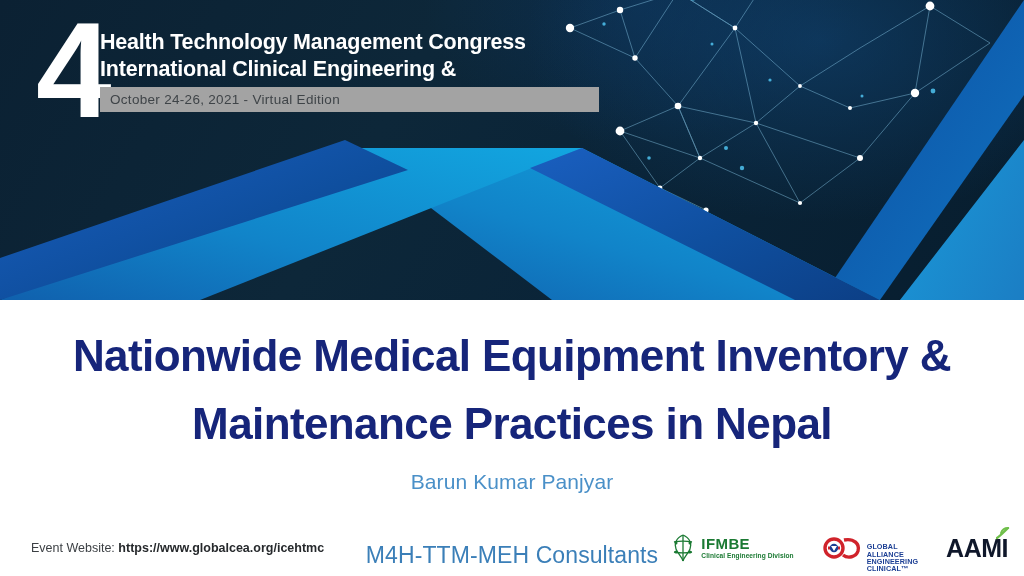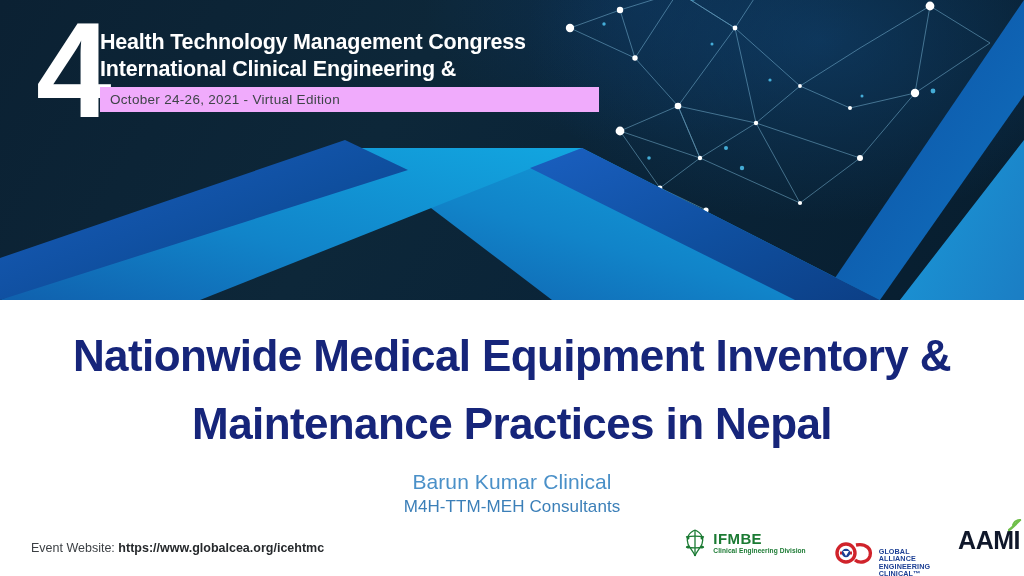--- a/index.html
+++ b/index.html
@@ -72,21 +72,21 @@
     line-height: 27px;
     font-weight: 700;
     letter-spacing: -0.2px;
     white-space: nowrap;
   }
   .date-bar {
     position: absolute;
     left: 64px; top: 69px;
     width: 499px;
     height: 25px;
-    background: #f0abfc;
+    background: #a3a3a3;
     display: flex;
     align-items: center;
   }
   .date-text {
     color: #3f4448;
     font-size: 13.5px;
     line-height: 14px;
     font-weight: 400;
     letter-spacing: 0.3px;
     padding-left: 10px;
@@ -118,44 +118,45 @@
   }
   .author-name {
     color: #4a90c8;
     font-size: 21px;
     line-height: 27px;
     font-weight: 400;
     letter-spacing: 0.1px;
   }
   .author-affil {
     color: #3b7fb8;
-    font-size: 17px;
+    font-size: 23px;
     line-height: 24px;
     font-weight: 400;
     letter-spacing: 0.1px;
+    margin-top: 48px;
   }
 
   
   .footer-web {
     position: absolute;
     left: 31px; top: 540px;
     font-size: 12.5px;
     line-height: 16px;
     color: #3b3f43;
     white-space: nowrap;
   }
   .footer-web .lbl { font-weight: 400; }
   .footer-web .url { font-weight: 700; color: #26292c; }
 
   .logos {
     position: absolute;
-    right: 4px; top: 528px;
+    right: 16px; top: 528px;
     height: 40px;
     display: flex;
-    align-items: flex-start;
+    align-items: center;
     gap: 28px;
   }
   .logo-item { display: flex; align-items: center; }
 
   
   .ifmbe { gap: 5px; }
   .ifmbe-txt { line-height: 1; }
   .ifmbe-name {
     color: #1b7a33; font-size: 15px; font-weight: 700; letter-spacing: 0.4px;
   }
@@ -283,21 +284,21 @@
         <div class="cong-line">Health Technology Management Congress</div>
         <div class="cong-line">International Clinical Engineering &amp;</div>
       </div>
       <div class="date-bar">
         <div class="date-text">October 24-26, 2021 - Virtual Edition</div>
       </div>
     </div>
   </div>
 
   <div class="author-block">
-    <div class="author-name">Barun Kumar Clinical</div>
+    <div class="author-name">Barun Kumar Panjyar</div>
     <div class="author-affil">M4H-TTM-MEH Consultants</div>
   </div>
 
   <div class="pres-title">Nationwide Medical Equipment Inventory &amp; Maintenance Practices in Nepal</div>
 
   <div class="footer-web">
     <span class="lbl">Event Website:</span>
     <span class="url">https://www.globalcea.org/icehtmc</span>
   </div>
 

